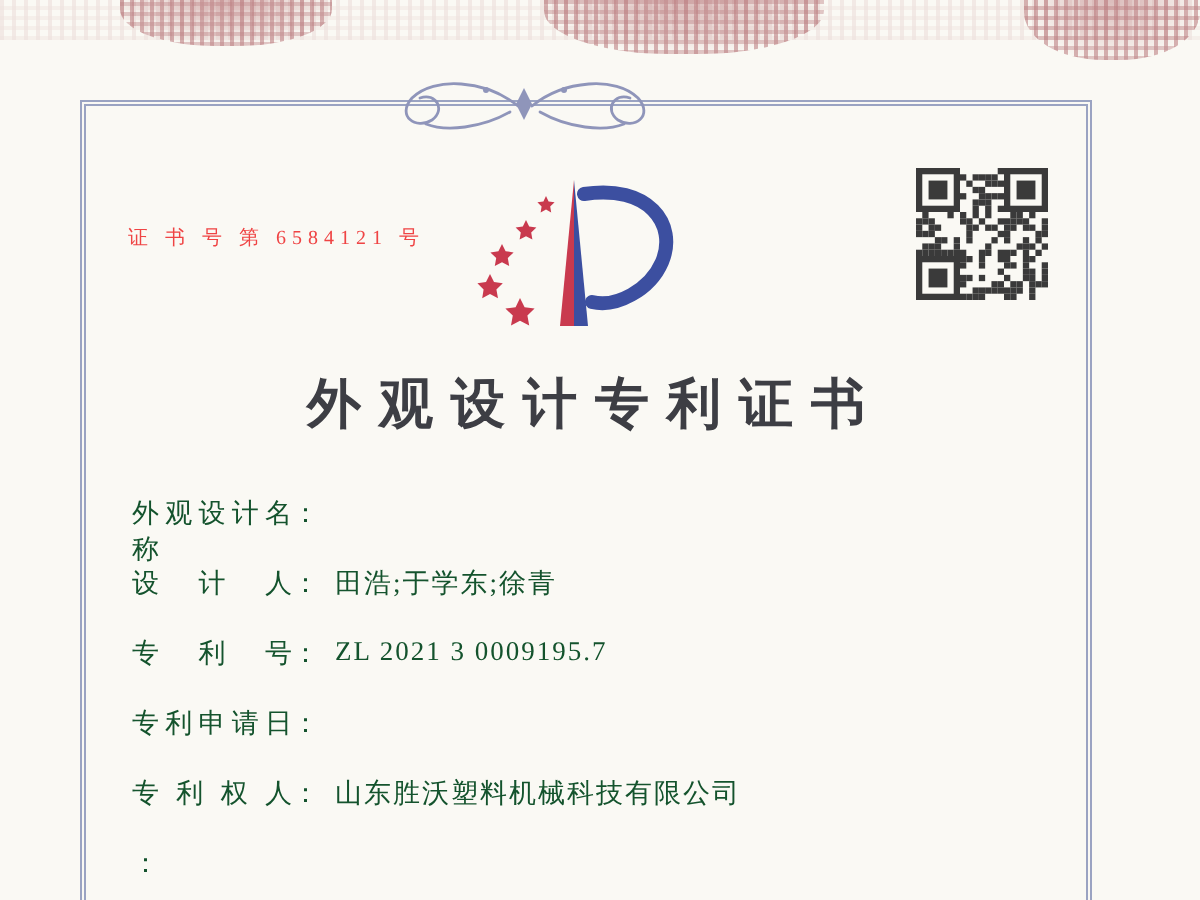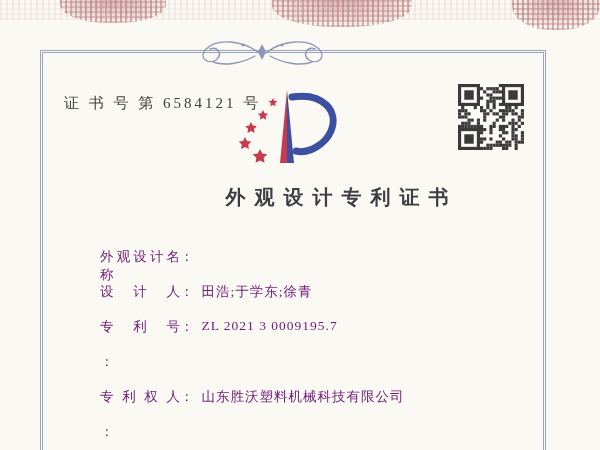--- a/index.html
+++ b/index.html
@@ -31,37 +31,36 @@
 
   
   .frame{
     position:absolute;left:40px;top:50px;width:506px;height:420px;
     border:3px double #9aa3c2;border-bottom:none;
     box-sizing:border-box;
   }
   .top-ornament{position:absolute;left:185px;top:36px;width:155px;height:34px;}
 
   .cert-number{
-    position:absolute;left:64px;top:94px;
-    font-size:15px;letter-spacing:3px;color:#404040;
+    position:absolute;left:64px;top:112px;
+    font-size:10px;letter-spacing:3px;color:#ef4444;
     white-space:nowrap;
   }
   .logo{position:absolute;left:238px;top:76px;width:120px;height:108px;}
   .qr{position:absolute;left:458px;top:84px;width:66px;height:66px;}
 
   .title{
     position:absolute;left:40px;top:184px;width:506px;
-    text-align:center;font-size:20px;font-weight:bold;
+    text-align:center;font-size:27px;font-weight:bold;
     letter-spacing:9px;text-indent:9px;color:#3d3e44;
     white-space:nowrap;
-    padding-left:44px;
   }
 
   .fields{position:absolute;left:66px;top:248px;width:480px;}
-  .row{height:35px;display:flex;align-items:flex-start;font-size:13.5px;color:#701a75;margin-left:34px;}
+  .row{height:35px;display:flex;align-items:flex-start;font-size:13.5px;color:#14532d;}
   .lbl{
     display:inline-block;width:80px;flex:0 0 80px;
     text-align:justify;text-align-last:justify;
     letter-spacing:0;
   }
   .colon{flex:0 0 auto;margin-right:8px;}
   .val{letter-spacing:1px;white-space:nowrap;}
 </style>
 </head>
 <body>
@@ -268,20 +267,21 @@
     <span class="lbl">设计人</span>
       <span class="colon">：</span>
       <span class="val">田浩;于学东;徐青</span>
   </div>
   <div class="row">
     <span class="lbl">专利号</span>
       <span class="colon">：</span>
       <span class="val">ZL 2021 3 0009195.7</span>
   </div>
   <div class="row">
+    <span class="lbl">专利申请日</span>
       <span class="colon">：</span>
   </div>
   <div class="row">
     <span class="lbl">专利权人</span>
       <span class="colon">：</span>
       <span class="val">山东胜沃塑料机械科技有限公司</span>
   </div>
   <div class="row">
       <span class="colon">：</span>
   </div>

